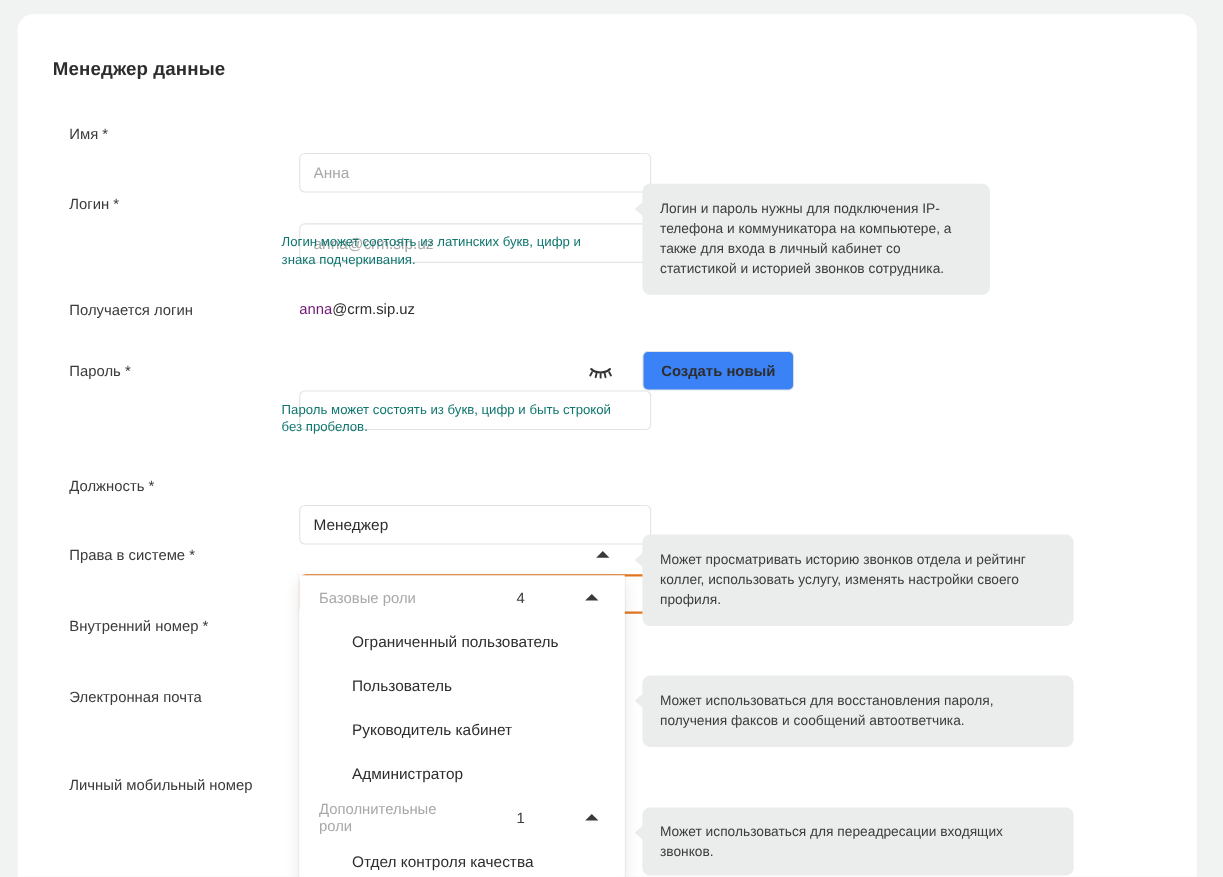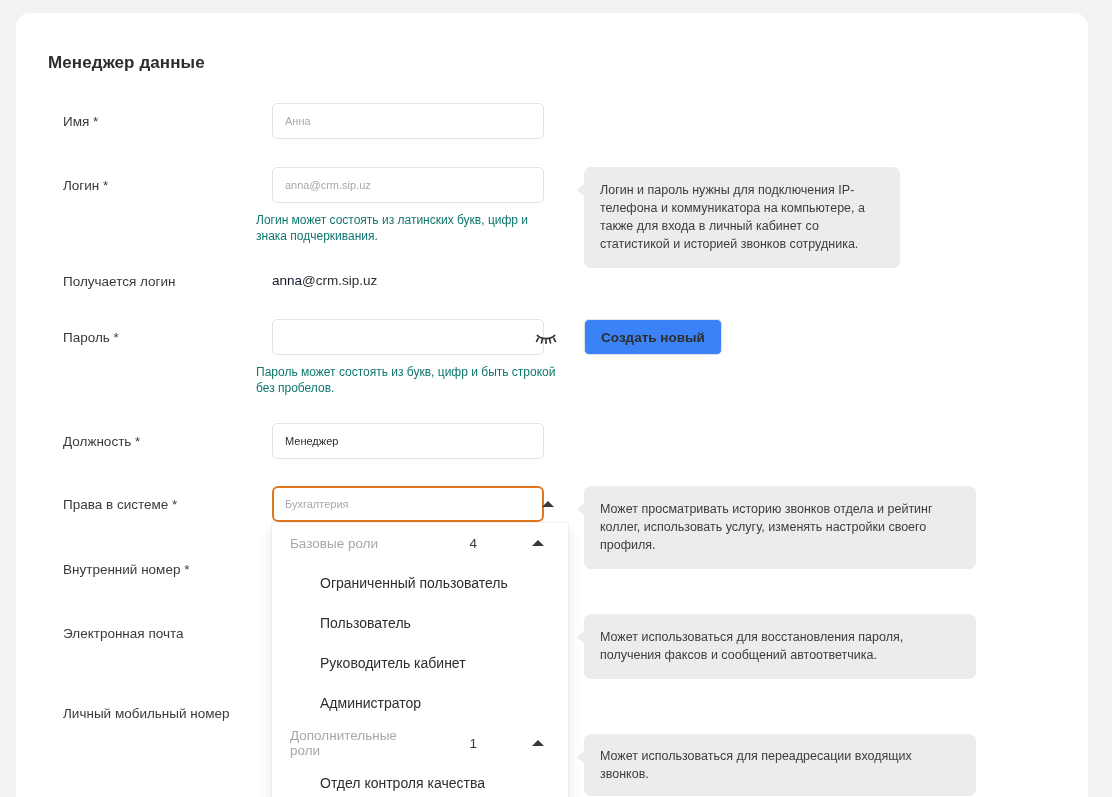--- a/index.html
+++ b/index.html
@@ -42,31 +42,32 @@
     font-size: 13.5px;
     color: #3a3a3a;
     white-space: nowrap;
     margin-left: 15px;
   }
 
   
   .f-input {
     position: absolute;
     left: 256px;
-    width: 272px;
+    width: 320px;
     height: 36px;
     box-sizing: border-box;
     border: 1px solid #e2e3e4;
     border-radius: 5px;
     background: #fff;
     font-family: "Liberation Sans", sans-serif;
-    font-size: 11px;
+    font-size: 14px;
     color: #2d2d2d;
     padding: 0 12px;
     outline: none;
+    margin-top: 36px;
   }
   .f-input::placeholder { color: #a6a8aa; }
   .f-input.focused {
     border: 2px solid #e1761f;
     border-radius: 6px;
     padding: 0 11px;
   }
 
   .f-hint {
     position: absolute;
@@ -76,21 +77,21 @@
     line-height: 15.5px;
     color: #0f766e;
   }
 
   .f-static {
     position: absolute;
     left: 256px;
     font-size: 13.5px;
     color: #2f2f2f;
   }
-  .f-static .muted { color: #0f172a; }
+  .f-static .muted { color: #701a75; }
 
   
   .btn-outline {
     position: absolute;
     left: 568px;
     top: 306px;
     width: 138px;
     height: 36px;
     box-sizing: border-box;
     background: #3b82f6;

